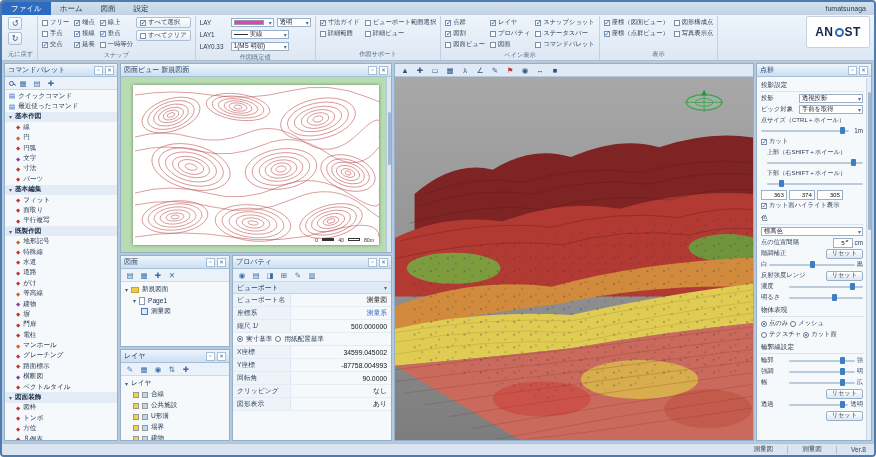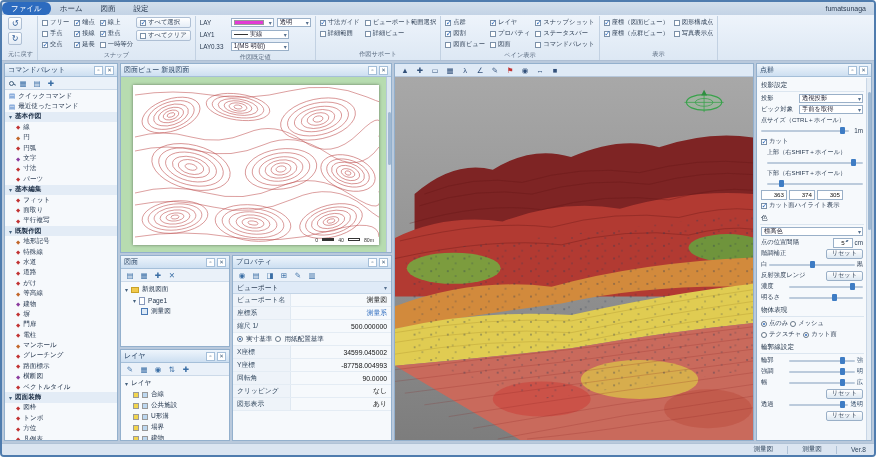--- a/index.html
+++ b/index.html
@@ -2,21 +2,21 @@
 <html><head>
 <meta charset="utf-8">
 <style>
 * { margin:0; padding:0; box-sizing:border-box; }
 html,body { background:#fff; }
 body { font-family:"Liberation Sans","DejaVu Sans",sans-serif; font-size:7px; color:#222; }
 .app { width:876px; height:457px; border:2px solid #4f7cae; border-radius:4px; overflow:hidden; display:flex; flex-direction:column; background:#d7e2ef; }
 
 
 .titlebar { height:13px; background:linear-gradient(#d3dfec,#c3d3e5); display:flex; align-items:stretch; flex:0 0 auto; }
-.tab { padding:1px 9px; font-size:7.5px; color:#25364d; display:flex; align-items:center;border-radius:6px; }
+.tab { padding:1px 9px; font-size:7.5px; color:#25364d; display:flex; align-items:center; }
 .tab.file { background:#2c6bbf; color:#fff; }
 .tb-user { margin-left:auto; padding-right:8px; display:flex; align-items:center; color:#2b3c52; font-size:7px; }
 
 
 .ribbon { height:46px; background:linear-gradient(#eef4fb,#dde8f4); border-bottom:1px solid #aebfd4; display:flex; padding:1px 2px 0 2px; flex:0 0 auto; }
 .rgroup { display:flex; flex-direction:column; border-right:1px solid #c2d1e2; padding:1px 4px 0 4px; }
 .gbody { display:flex; gap:3px; flex:1; }
 .glabel { text-align:center; font-size:6.2px; color:#5a6b80; padding:1px 0 1px 0; }
 .undo-col { display:flex; flex-direction:column; gap:2px; }
 .ibtn { width:14px; height:13px; border:1px solid #aebfd4; background:linear-gradient(#fff,#e2ebf5); font-size:8px; color:#2c5a96; display:flex; align-items:center; justify-content:center; border-radius:2px; }
@@ -326,20 +326,25 @@
             </div>
             <div class="cbitem">
               <span class="cb"></span>
               <span>写真表示点</span>
             </div>
         </div>
       </div>
       <div class="glabel">表示</div>
     </div>
 
+    <div class="logo">
+      <span>AN</span>
+      <span class="logo-o"></span>
+      <span>ST</span>
+    </div>
   </div>
 
   <div class="main">
 
     <aside class="panel palette">
       <div class="phead">
         <span>コマンドパレット</span>
         <span class="wbtns">
           <span class="wbtn">▫</span>
           <span class="wbtn">✕</span>

